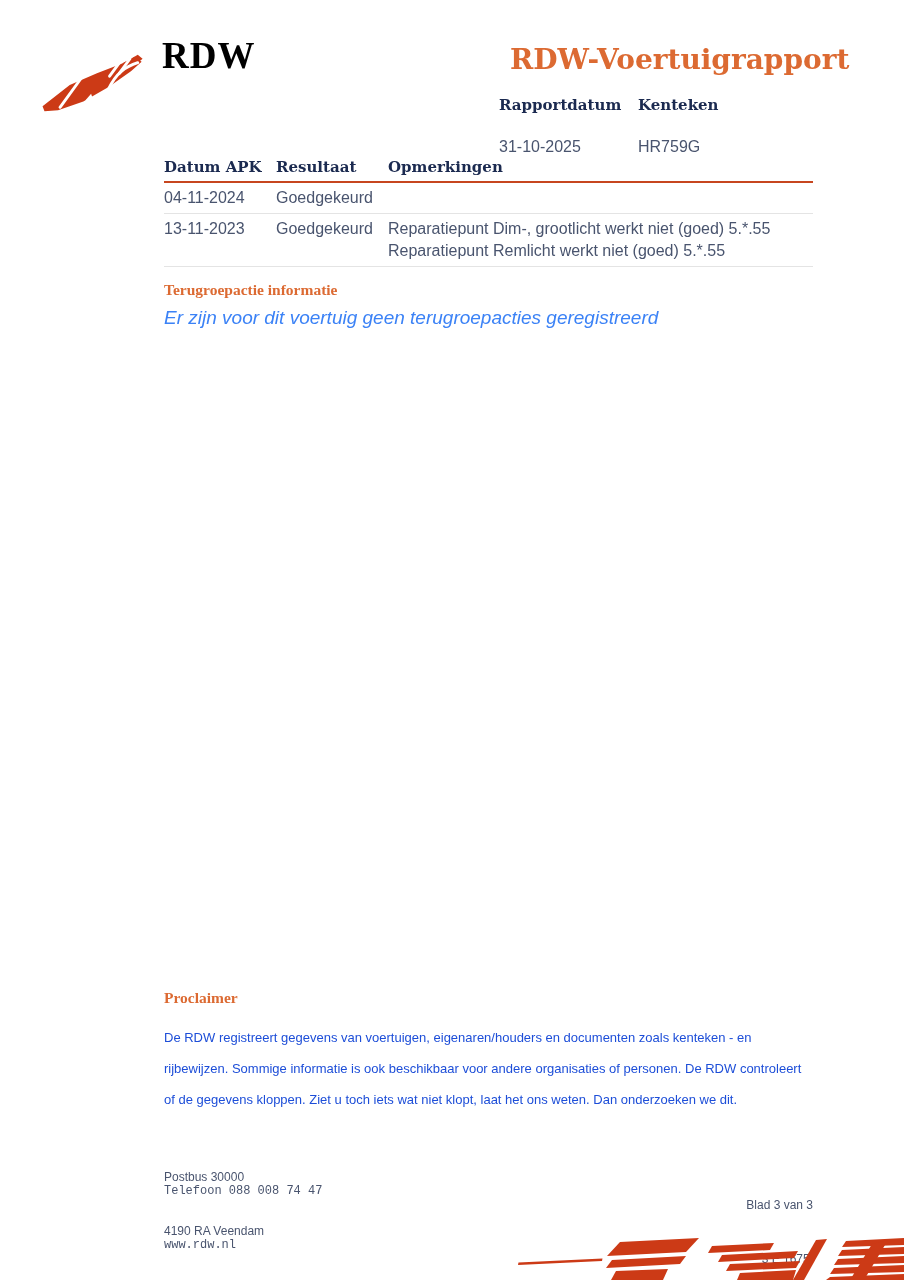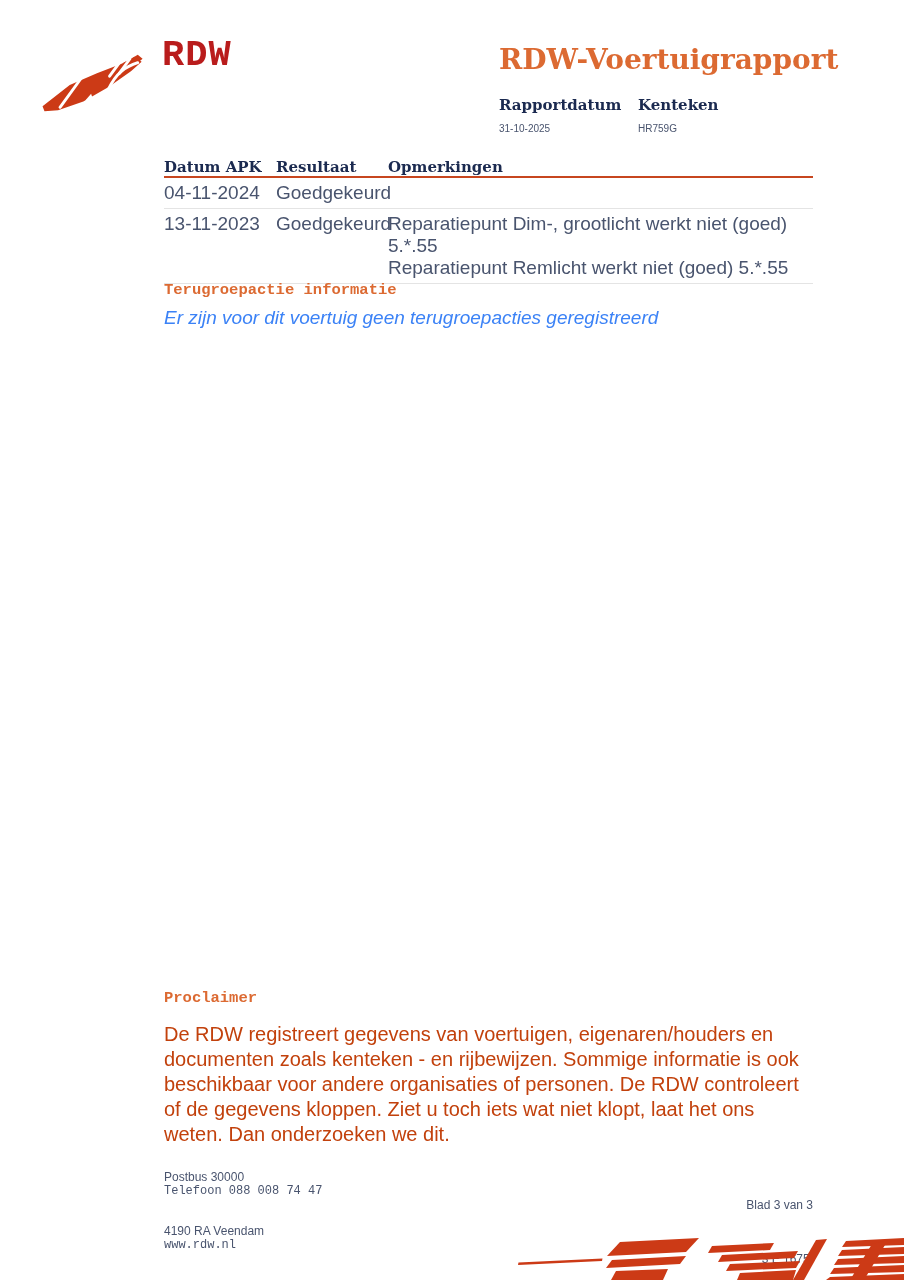--- a/index.html
+++ b/index.html
@@ -10,70 +10,71 @@
     height: 1280px;
     background: #ffffff;
     overflow: hidden;
     font-family: "Liberation Sans", sans-serif;
     color: #49546E;
   }
   
   .logo-swoosh { position: absolute; left: 36px; top: 50px; width: 118px; height: 68px; }
   .logo-text {
     position: absolute; left: 162px; top: 34px;
-    font-family: Liberation Mono, monospace; font-weight: bold;
-    font-size: 37px; letter-spacing: 1px; color: #b91c1c; text-align: right;
+    font-family: Liberation Serif, serif; font-weight: bold;
+    font-size: 37px; letter-spacing: 1px; color: #000000; text-align: right;
   }
   .report-title {
-    position: absolute; left: 499px; top: 43px;
+    position: absolute; left: 510px; top: 43px;
     font-family: "DejaVu Serif", serif; font-weight: bold;
     font-size: 28px; color: #DC6A32; white-space: nowrap;
   }
   .meta { position: absolute; left: 499px; top: 96px; display: flex; }
   .meta-col { width: 139px; }
   .meta-label {
     font-family: "DejaVu Serif", serif; font-weight: bold;
     font-size: 15px; color: #1B2A50;
   }
-  .meta-value { margin-top: 9px; font-size: 10px; color: #49546E; }
+  .meta-value { margin-top: 24px; font-size: 16px; color: #49546E; }
 
   
   .apk-table { position: absolute; left: 164px; top: 158px; width: 649px; }
   .apk-header-row {
     display: flex;
     border-bottom: 2px solid #C7461F;
+    padding-bottom: 5px;
   }
   .apk-header-row .cell {
     font-family: "DejaVu Serif", serif; font-weight: bold;
     font-size: 15px; color: #1B2A50;
   }
   .col-datum { width: 112px; flex: none; }
   .col-resultaat { width: 112px; flex: none; }
   .col-opmerkingen { flex: 1; }
   .apk-row {
     display: flex;
     padding: 4px 0 4px 0;
     border-bottom: 1px solid #E4E4E4;
-    font-size: 19px; color: #49546E;
+    font-size: 16px; color: #49546E;
     line-height: 22px;
   }
   .remark-line { display: block; }
 
   
   .section-heading {
-    font-family: Liberation Mono, monospace; font-weight: bold;
+    font-family: Liberation Serif, serif; font-weight: bold;
     font-size: 15.5px; color: #DC6A32;
   }
   .recall { position: absolute; left: 164px; top: 281px; width: 649px; }
   .recall-body { margin-top: 8px; font-size: 19px; color: #3b82f6; font-style: italic; }
 
   .proclaimer { position: absolute; left: 164px; top: 989px; width: 649px; }
   .proclaimer-body {
-    margin-top: 15px; font-size: 20px; line-height: 25px;
-    color: #c2410c; width: 642px;
+    margin-top: 15px; font-size: 13px; line-height: 31px;
+    color: #1d4ed8; width: 642px;
   }
 
   
   .footer { position: absolute; left: 164px; top: 1170px; width: 649px; font-size: 12px; color: #49546E; }
   .footer-row { display: flex; margin-bottom: 12px; flex-direction: column; }
   .footer-col1 { width: 112px; flex: none; }
   .footer-col2 { flex: 1; font-family: Liberation Mono, monospace; }
   .footer-col3 { flex: none; text-align: right; }
 
   

